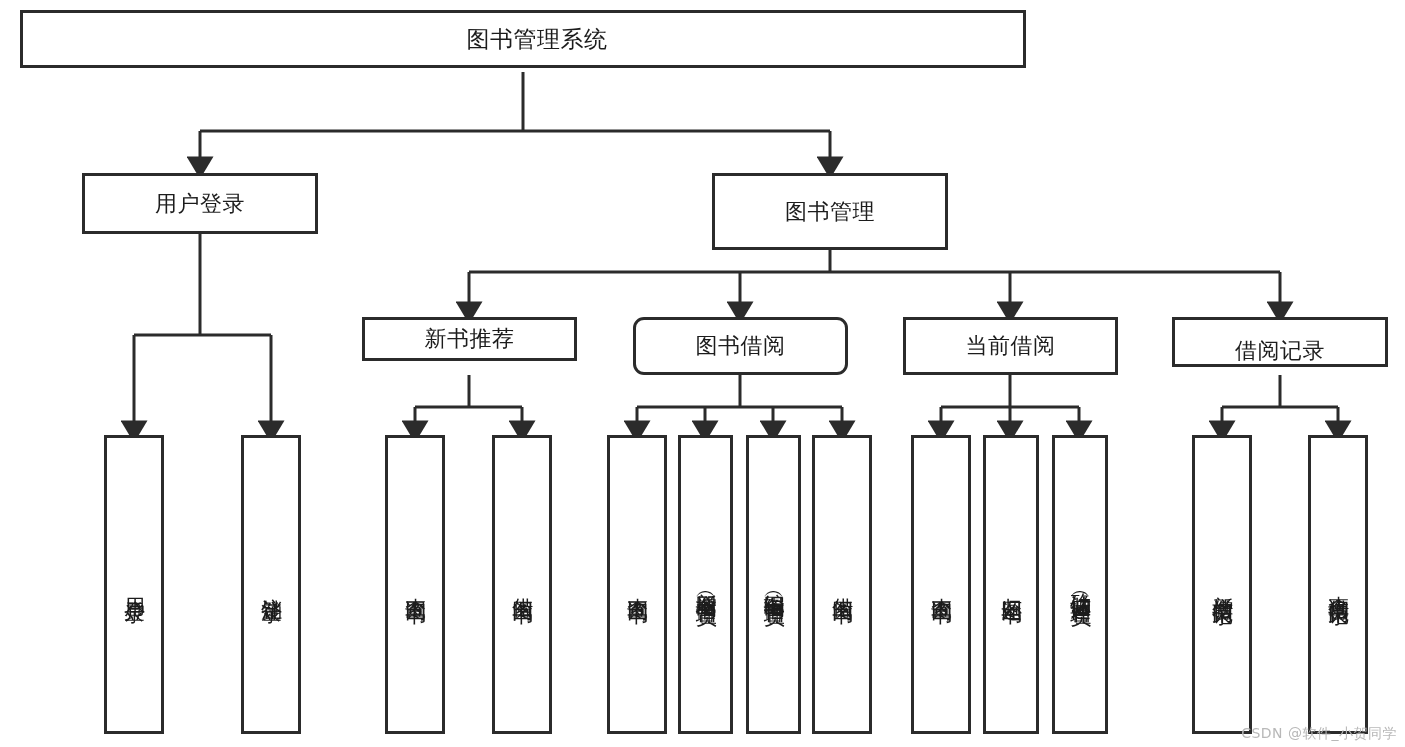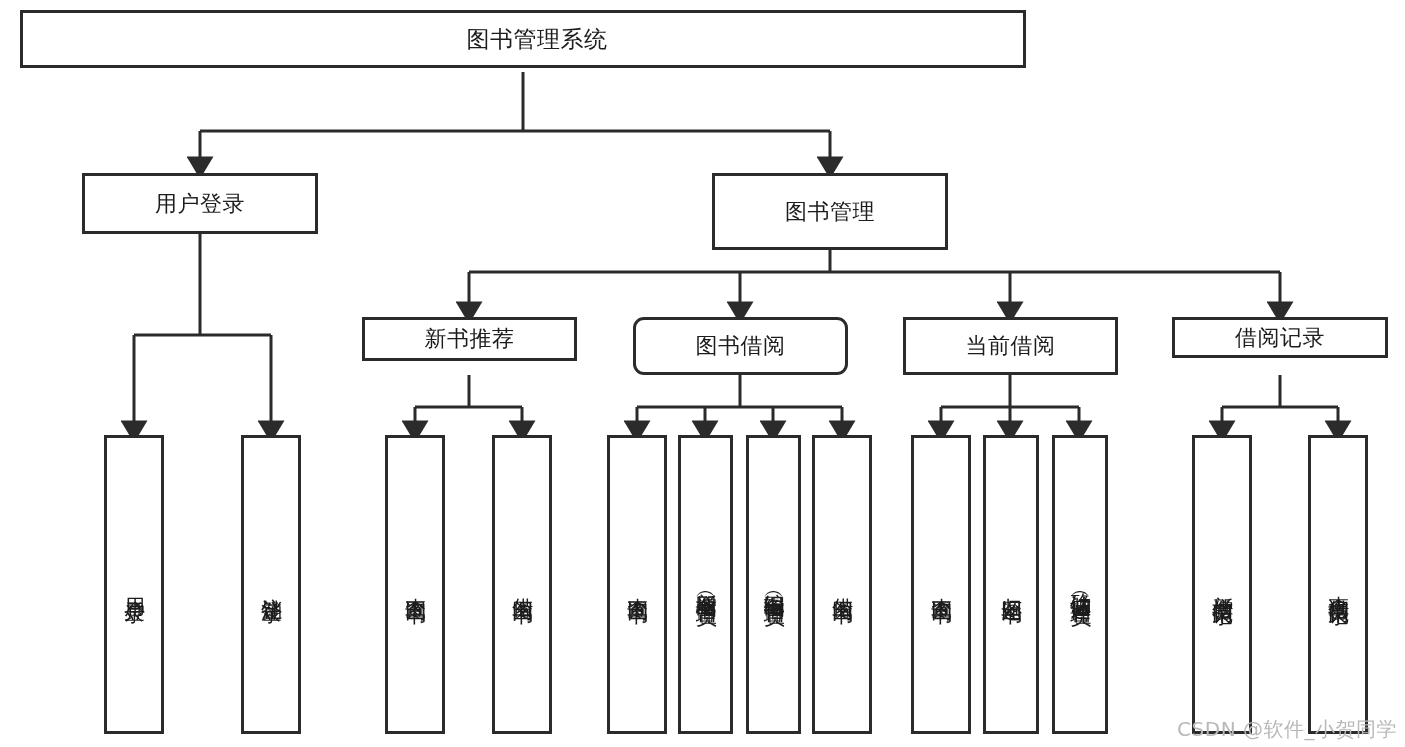--- a/index.html
+++ b/index.html
@@ -61,21 +61,21 @@
     font-size: 21px;
     line-height: 1.12;
     letter-spacing: 2px;
     white-space: nowrap;
     max-height: 100%;
   }
   .watermark {
     position: absolute;
     right: 8px;
     bottom: 4px;
-    font-size: 20px;
+    font-size: 14px;
     color: #b8b8b8;
     letter-spacing: 0.5px;
     z-index: 3;
     white-space: nowrap;
     font-family: "DejaVu Sans", "Liberation Sans", sans-serif;
     margin-left: 16px;
   }
 </style>
 </head>
 <body>
@@ -146,21 +146,21 @@
 
   <div class="node branch" style="left:362px; top:317px; width:215px; height:44px;">
     <span class="node-label">新书推荐</span>
   </div>
   <div class="node branch" style="left:633px; top:317px; width:215px; height:58px;border-radius:11px;">
     <span class="node-label">图书借阅</span>
   </div>
   <div class="node branch" style="left:903px; top:317px; width:215px; height:58px;">
     <span class="node-label">当前借阅</span>
   </div>
-  <div class="node branch" style="left:1172px; top:317px; width:216px; height:41px;">
+  <div class="node branch" style="left:1172px; top:317px; width:216px; height:50px;align-items:flex-end;">
     <span class="node-label">借阅记录</span>
   </div>
 
   <div class="node leaf" style="left:104px; top:435px; width:60px; height:299px;">
     <span class="node-label">用户登录</span>
   </div>
   <div class="node leaf" style="left:241px; top:435px; width:60px; height:299px;">
     <span class="node-label">注销登录</span>
   </div>
 

